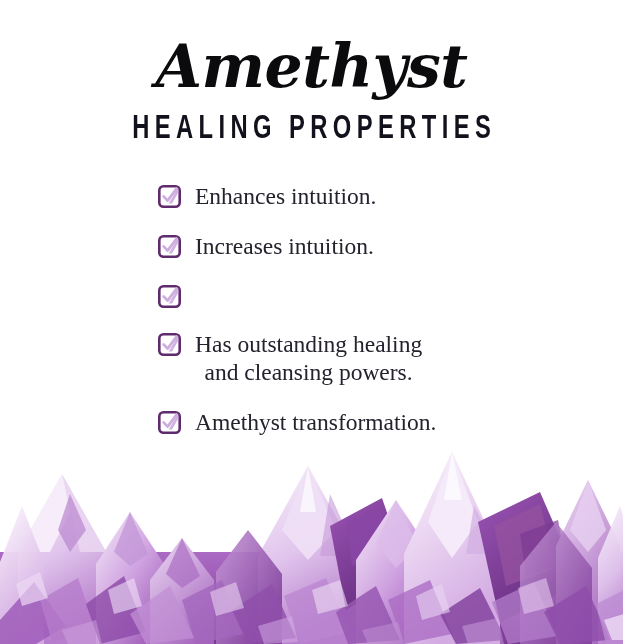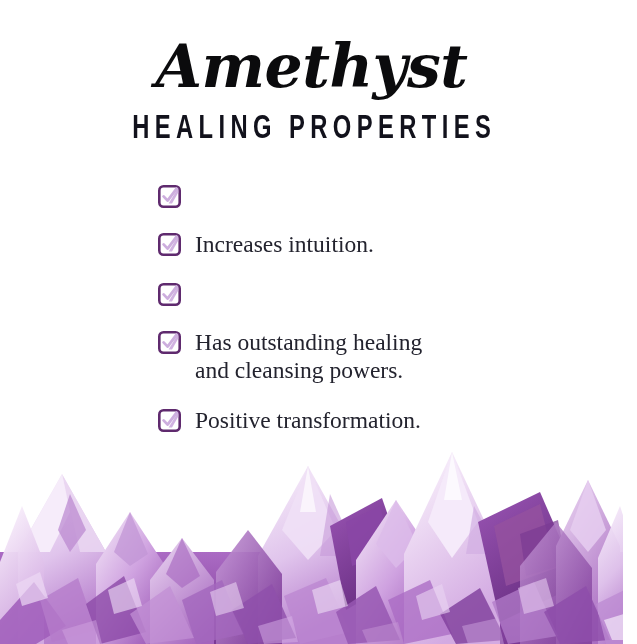--- a/index.html
+++ b/index.html
@@ -70,21 +70,21 @@
   }
   .checkbox svg { display:block; width:23px; height:23px; }
 
   .item-text {
     font-family:"Liberation Serif", serif;
     font-size:23.5px;
     line-height:28px;
     color:#23232e;
     white-space:pre-line;
   }
-  .item-text.two-line { text-align:left; }
+  .item-text.two-line { text-align:center; }
 
   
   .crystals {
     position:absolute;
     left:0; bottom:0;
     width:637px; height:210px;
     pointer-events:none;
   }
   .crystals svg { display:block; width:637px; height:210px; }
 </style>
@@ -101,20 +101,21 @@
   <div class="list">
 
     <div class="list-item">
       <span class="checkbox">
         <svg viewBox="0 0 23 23" xmlns="http://www.w3.org/2000/svg">
           <rect x="1.3" y="1.3" width="20.4" height="20.4" rx="4.2" ry="4.2" fill="#ffffff" stroke="#5f2a6e" stroke-width="2.6"></rect>
           <path d="M20.3 2.6 L20.3 7.6 L14.0 18.6 L10.6 18.6 Z" fill="#c9a4dc" opacity="0.85"></path>
           <path d="M5.6 11.4 L9.6 15.6 L18.6 3.6" fill="none" stroke="#cdaede" stroke-width="2.8" stroke-linecap="round" stroke-linejoin="round"></path>
         </svg>
       </span>
+      <span class="item-text">Enhances intuition.</span>
     </div>
 
     <div class="list-item">
       <span class="checkbox">
         <svg viewBox="0 0 23 23" xmlns="http://www.w3.org/2000/svg">
           <rect x="1.3" y="1.3" width="20.4" height="20.4" rx="4.2" ry="4.2" fill="#ffffff" stroke="#5f2a6e" stroke-width="2.6"></rect>
           <path d="M20.3 2.6 L20.3 7.6 L14.0 18.6 L10.6 18.6 Z" fill="#c9a4dc" opacity="0.85"></path>
           <path d="M5.6 11.4 L9.6 15.6 L18.6 3.6" fill="none" stroke="#cdaede" stroke-width="2.8" stroke-linecap="round" stroke-linejoin="round"></path>
         </svg>
       </span>
@@ -144,21 +145,21 @@
     </div>
 
     <div class="list-item">
       <span class="checkbox">
         <svg viewBox="0 0 23 23" xmlns="http://www.w3.org/2000/svg">
           <rect x="1.3" y="1.3" width="20.4" height="20.4" rx="4.2" ry="4.2" fill="#ffffff" stroke="#5f2a6e" stroke-width="2.6"></rect>
           <path d="M20.3 2.6 L20.3 7.6 L14.0 18.6 L10.6 18.6 Z" fill="#c9a4dc" opacity="0.85"></path>
           <path d="M5.6 11.4 L9.6 15.6 L18.6 3.6" fill="none" stroke="#cdaede" stroke-width="2.8" stroke-linecap="round" stroke-linejoin="round"></path>
         </svg>
       </span>
-      <span class="item-text">Positive transformation.</span>
+      <span class="item-text">Amethyst transformation.</span>
     </div>
 
   </div>
 
   <div class="crystals">
     <svg viewBox="0 0 637 210" xmlns="http://www.w3.org/2000/svg" preserveAspectRatio="none">
       <defs>
         <linearGradient id="gA" x1="0" y1="0" x2="0.3" y2="1">
           <stop offset="0" stop-color="#faf3fc"></stop>
             <stop offset="0.55" stop-color="#e0c4ec"></stop>

